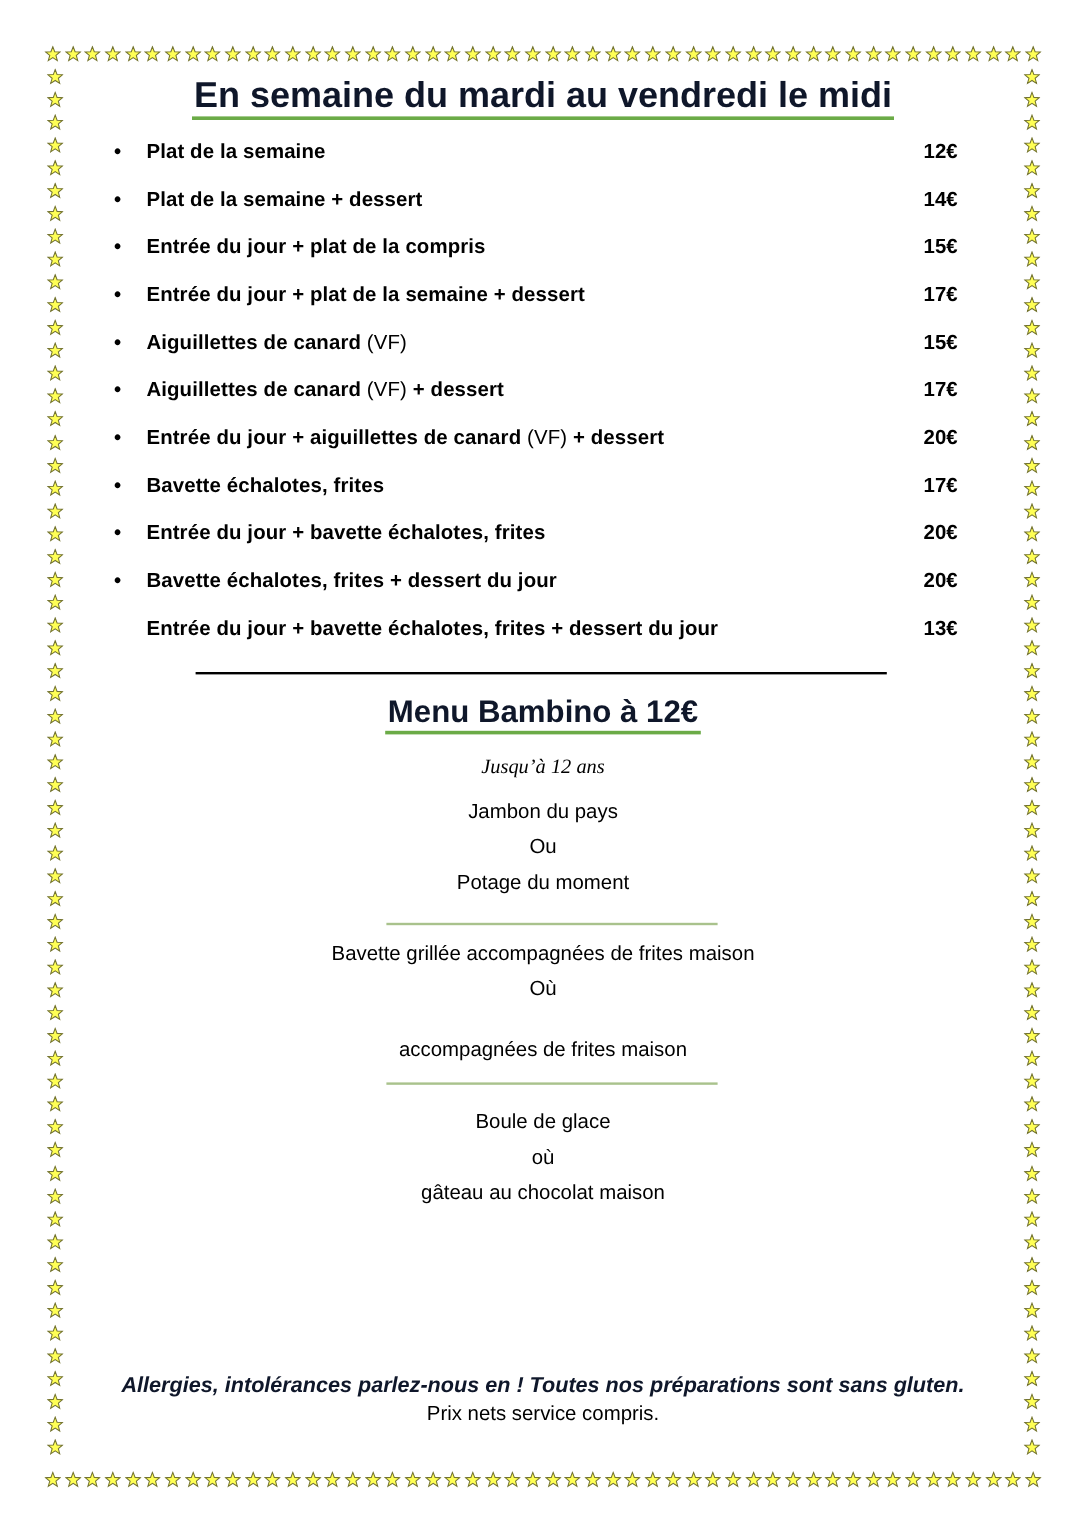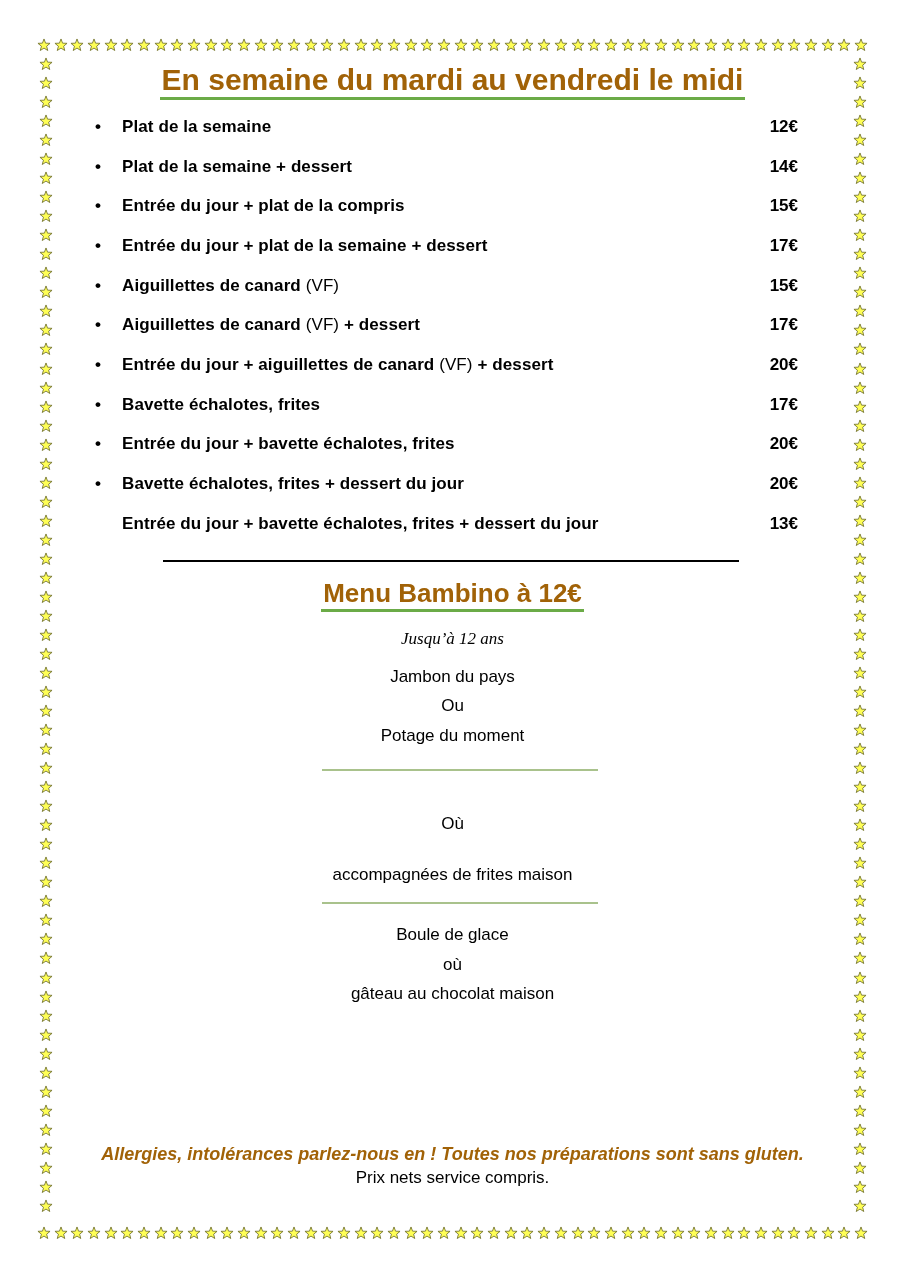--- a/index.html
+++ b/index.html
@@ -53,21 +53,21 @@
   .bambino-title {
     position: absolute;
     top: 579px;
     left: 0;
     width: 905px;
     text-align: center;
     font-size: 26px;
     font-weight: bold;
     line-height: 1.1;
   }
-  .green { color: #a16207; }
+  .green { color: #0f172a; }
   .u-green {
     display: inline-block;
     border-bottom: 3px solid #6bab47;
     padding: 0 2px 1px 2px;
   }
 
   
   .menu-list {
     position: absolute;
     top: 107px;
@@ -890,20 +890,21 @@
   </div>
 
   <div class="cline italic" style="top:629px">Jusqu’à 12 ans</div>
 
   <div class="cline" style="top:667px">Jambon du pays</div>
   <div class="cline" style="top:696px">Ou</div>
   <div class="cline" style="top:726px">Potage du moment</div>
 
   <div class="divider-green dg1"></div>
 
+  <div class="cline" style="top:785px">Bavette grillée accompagnées de frites maison</div>
   <div class="cline" style="top:814px">Où</div>
   <div class="cline" style="top:865px">accompagnées de frites maison</div>
 
   <div class="divider-green dg2"></div>
 
   <div class="cline" style="top:925px">Boule de glace</div>
   <div class="cline" style="top:955px">où</div>
   <div class="cline" style="top:984px">gâteau au chocolat maison</div>
 
   <div class="allergy-note green">Allergies, intolérances parlez-nous en ! Toutes nos préparations sont sans gluten.</div>

